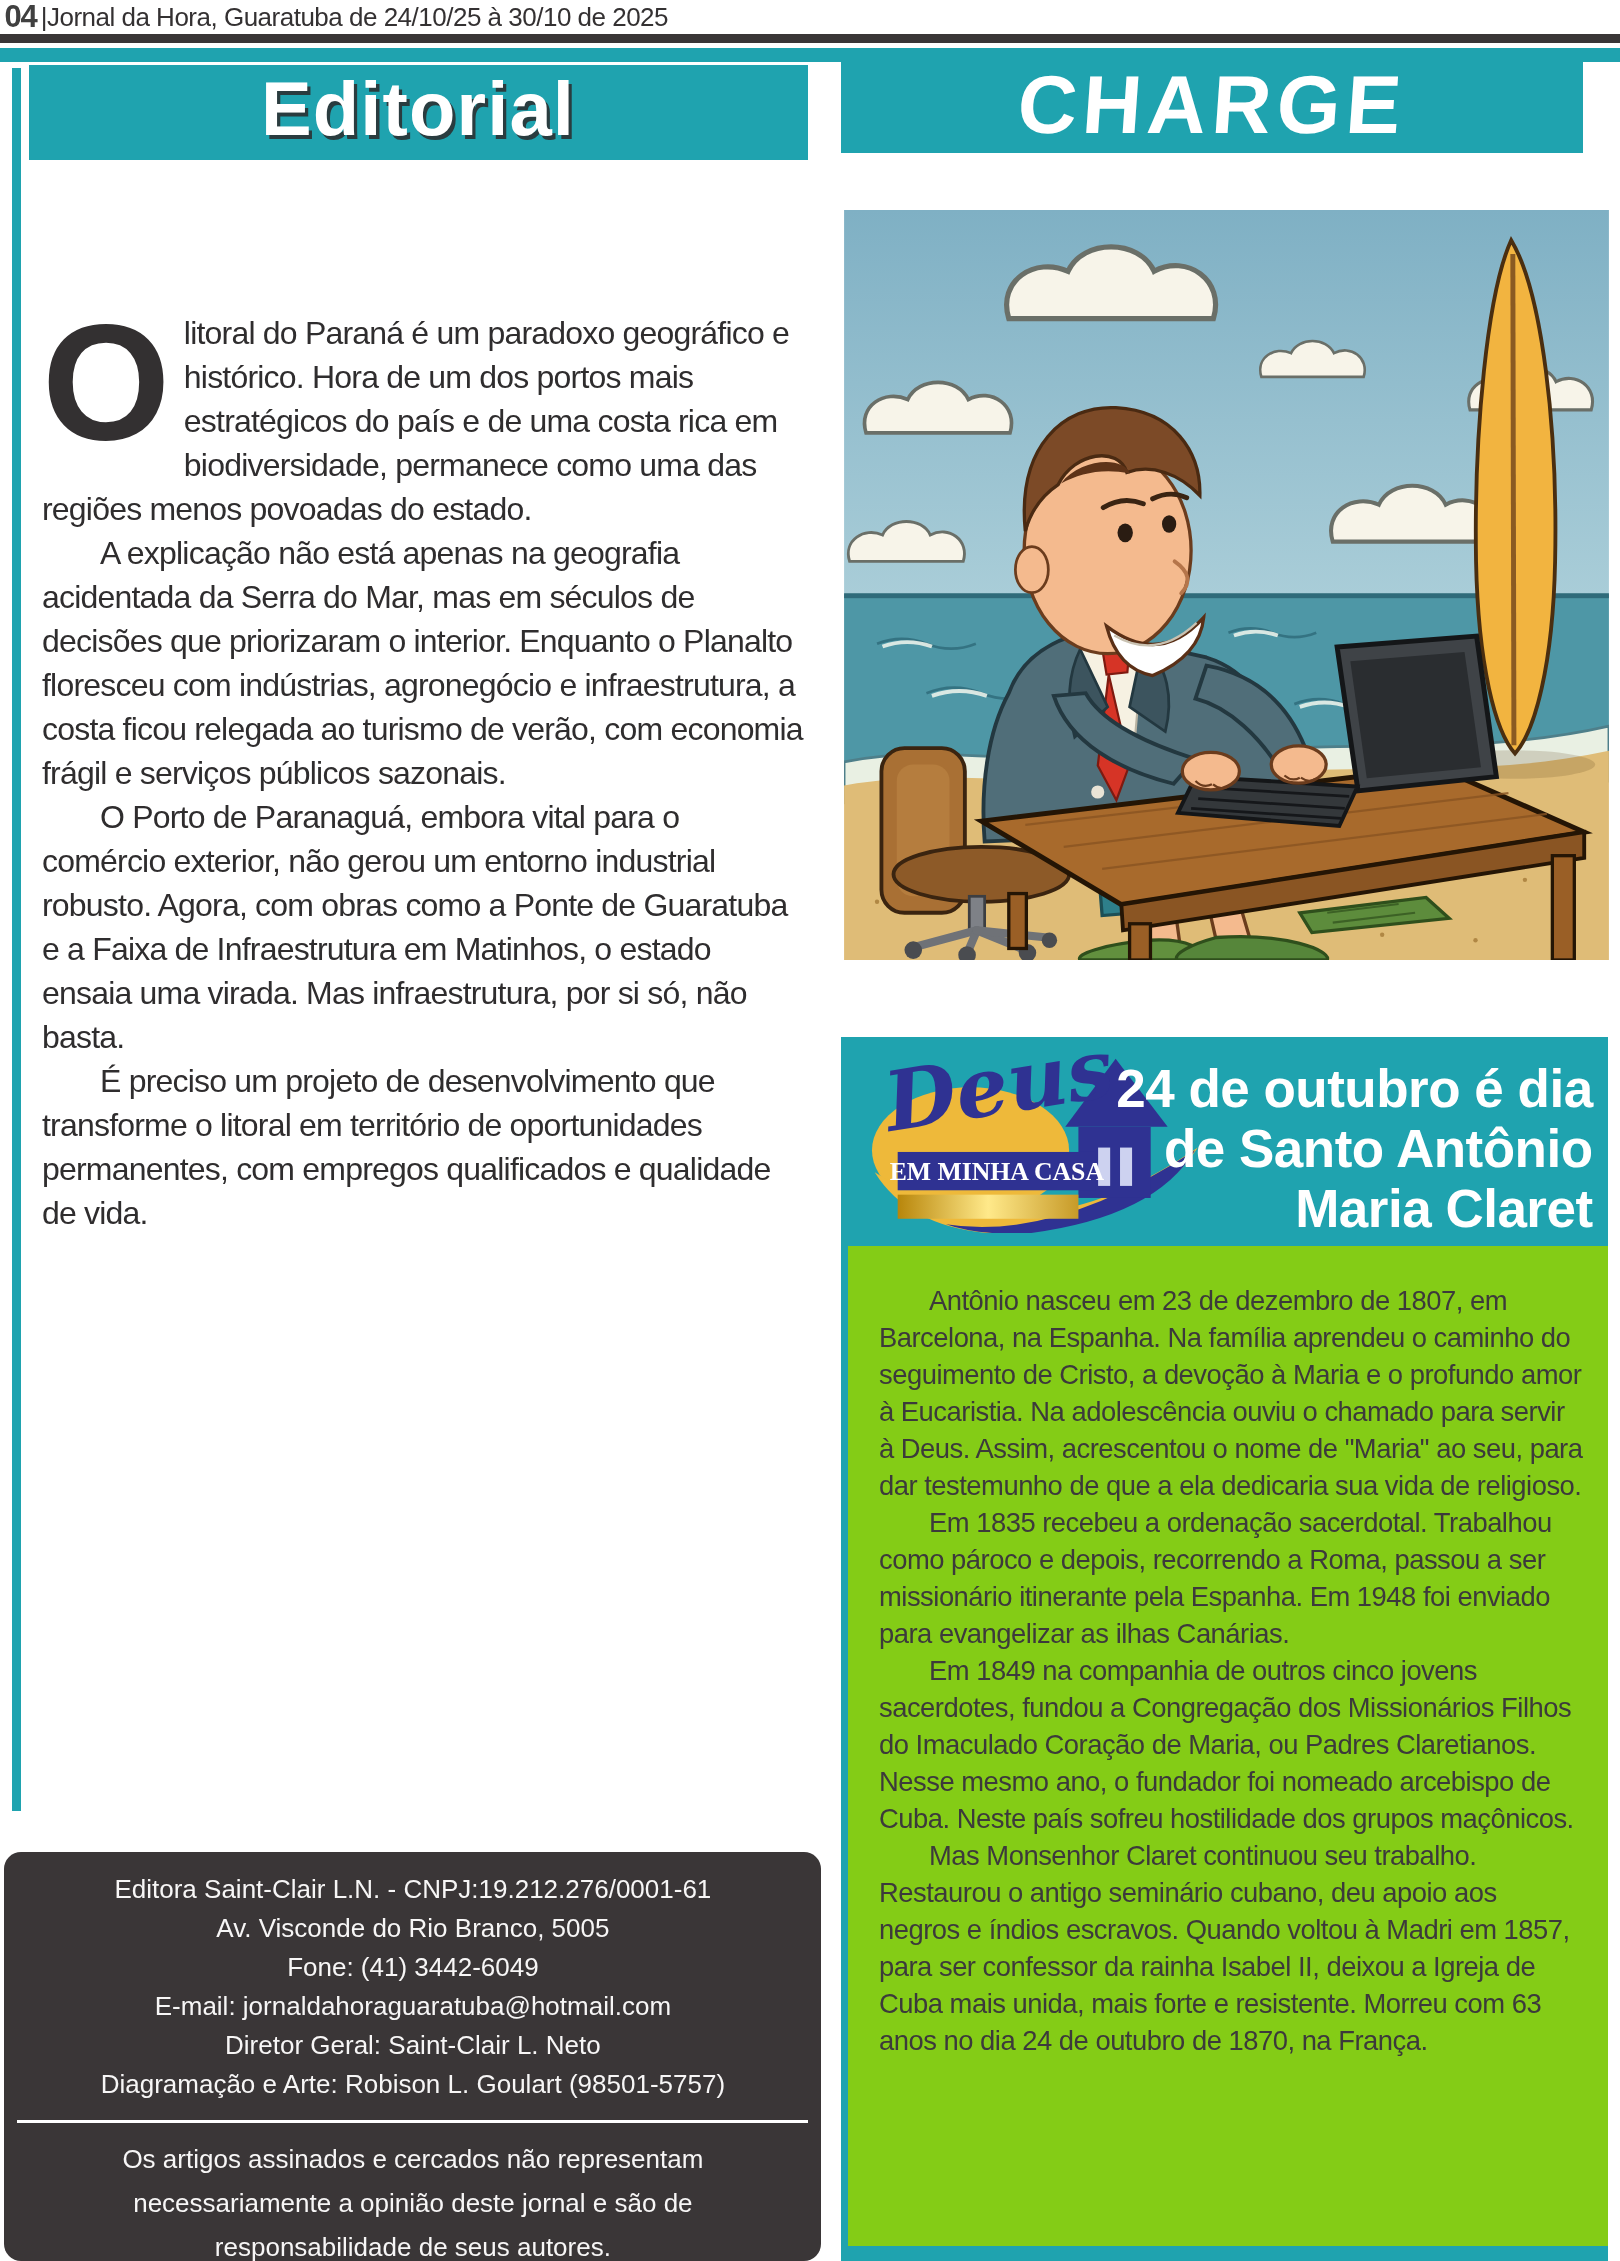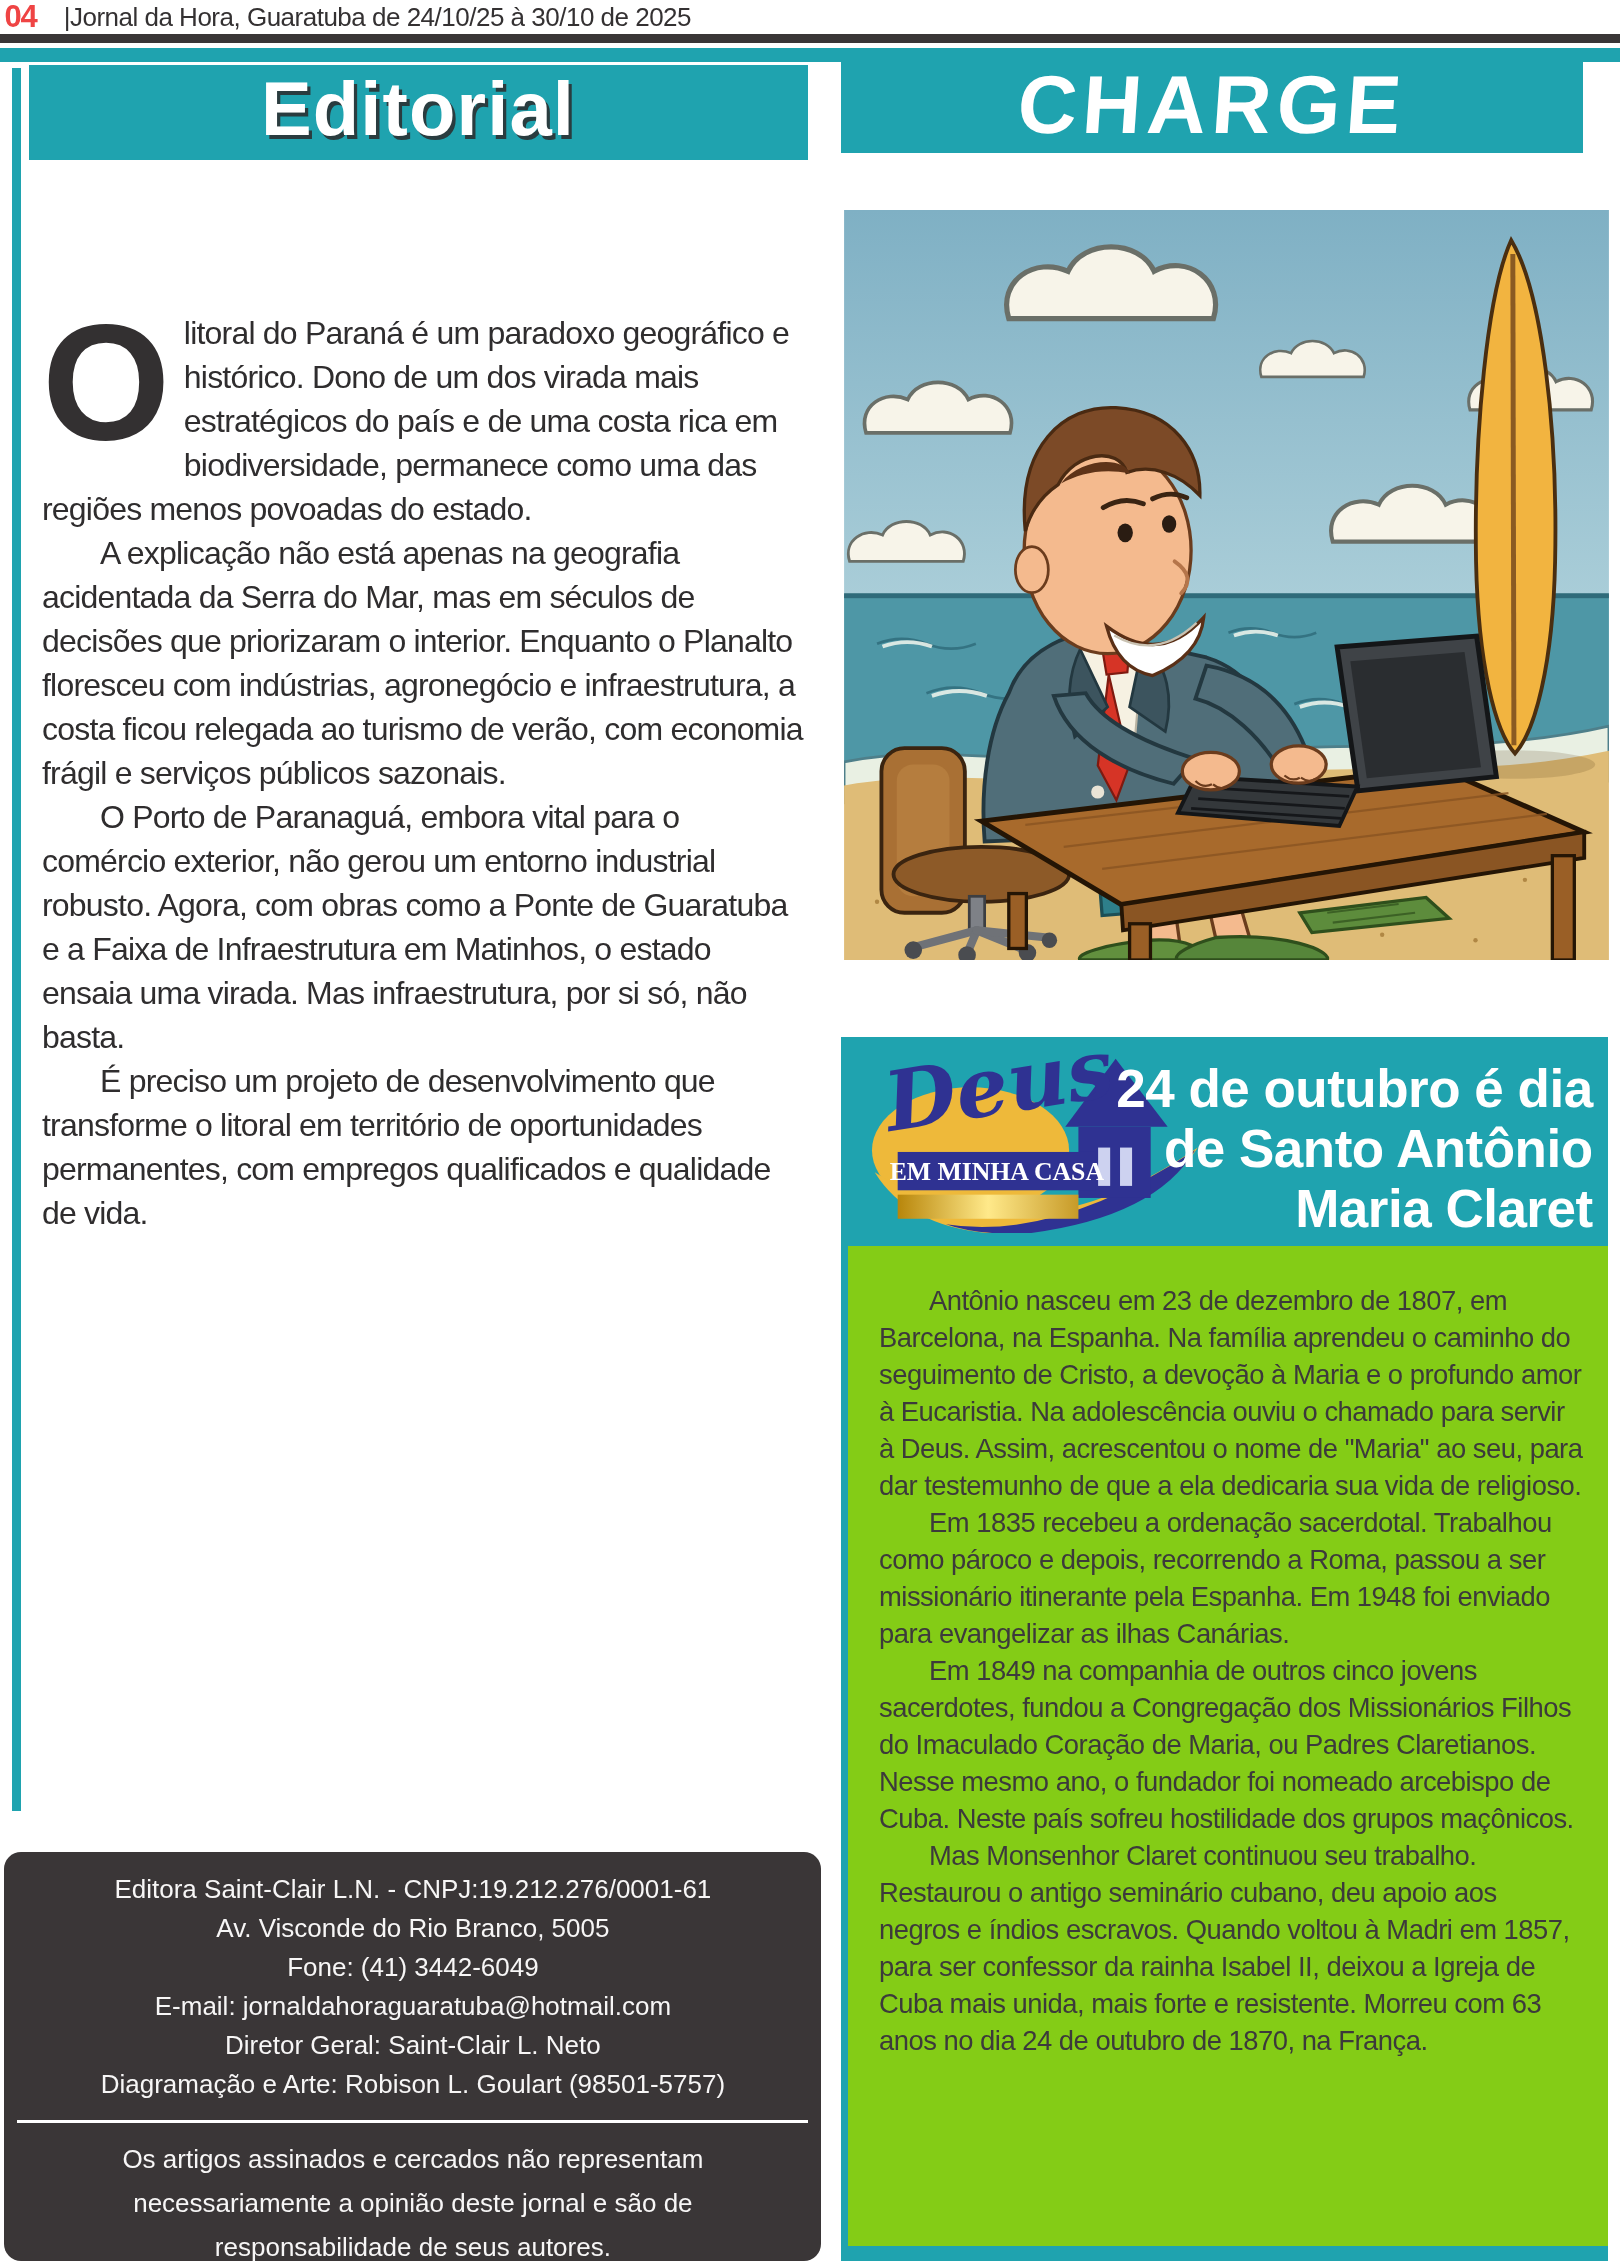--- a/index.html
+++ b/index.html
@@ -1,21 +1,21 @@
 <!DOCTYPE html>
 <html style="font-size:8.8px"><head>
 <meta charset="utf-8">
 <style>
   html,body{margin:0;padding:0;background:#ffffff;}
   .page{position:relative;width:1620px;height:2261px;background:#ffffff;overflow:hidden;
         font-family:"Liberation Sans",sans-serif;color:#2f2d2e;}
 
   
   .masthead{position:absolute;left:4.4px;top:1.1px;height:32px;display:flex;align-items:center;}
-  .page-number{font-size:31px;font-weight:800;color:#ef4444;letter-spacing:-1.1px;margin-right:27px;}
+  .page-number{font-size:31px;font-weight:800;color:#404040;letter-spacing:-1.1px;margin-right:4px;}
   .masthead-text{font-size:26px;font-weight:400;color:#343132;letter-spacing:-0.5px;}
   .rule-dark{position:absolute;left:0;top:34px;width:1620px;height:8.8px;background:#3a3637;}
   .rule-teal{position:absolute;left:0;top:48px;width:1620px;height:14.3px;background:#1fa3af;}
   .accent-bar{position:absolute;left:12px;top:68px;width:9.3px;height:1743px;background:#1fa3af;}
 
   
   .editorial-banner{position:absolute;left:28.5px;top:65px;width:779px;height:95px;background:#1fa3af;
         display:flex;justify-content:center;}
   .editorial-banner span{font-size:76px;font-weight:800;color:#ffffff;letter-spacing:1.1px;
         text-shadow:3.3px 3.8px 0 rgba(45,42,43,.85);}
@@ -62,21 +62,21 @@
   </div>
   <div class="rule-dark"></div>
   <div class="rule-teal"></div>
   <div class="accent-bar"></div>
 
   <div class="editorial-banner">
     <span>Editorial</span>
   </div>
 
   <div class="editorial-body">
-    <p><span class="dropcap">O</span><span>litoral do Paraná é um paradoxo geográfico e histórico. Dono de um dos virada mais estratégicos do país e de uma costa rica em biodiversidade, permanece como uma das regiões menos povoadas do estado.</span></p>
+    <p><span class="dropcap">O</span><span>litoral do Paraná é um paradoxo geográfico e histórico. Hora de um dos portos mais estratégicos do país e de uma costa rica em biodiversidade, permanece como uma das regiões menos povoadas do estado.</span></p>
     <p>A explicação não está apenas na geografia acidentada da Serra do Mar, mas em séculos de decisões que priorizaram o interior. Enquanto o Planalto floresceu com indústrias, agronegócio e infraestrutura, a costa ficou relegada ao turismo de verão, com economia frágil e serviços públicos sazonais.</p>
     <p>O Porto de Paranaguá, embora vital para o comércio exterior, não gerou um entorno industrial robusto. Agora, com obras como a Ponte de Guaratuba e a Faixa de Infraestrutura em Matinhos, o estado ensaia uma virada. Mas infraestrutura, por si só, não basta.</p>
     <p>É preciso um projeto de desenvolvimento que transforme o litoral em território de oportunidades permanentes, com empregos qualificados e qualidade de vida.</p>
   </div>
 
   <div class="imprint">
     <div class="imprint-top">
       <div>Editora Saint-Clair L.N. - CNPJ:19.212.276/0001-61</div>
       <div>Av. Visconde do Rio Branco, 5005</div>
       <div>Fone: (41) 3442-6049</div>

